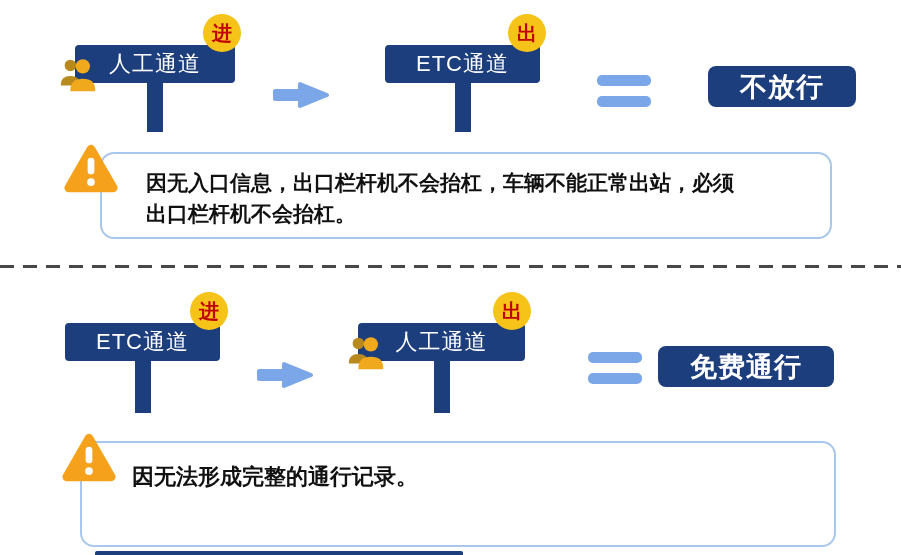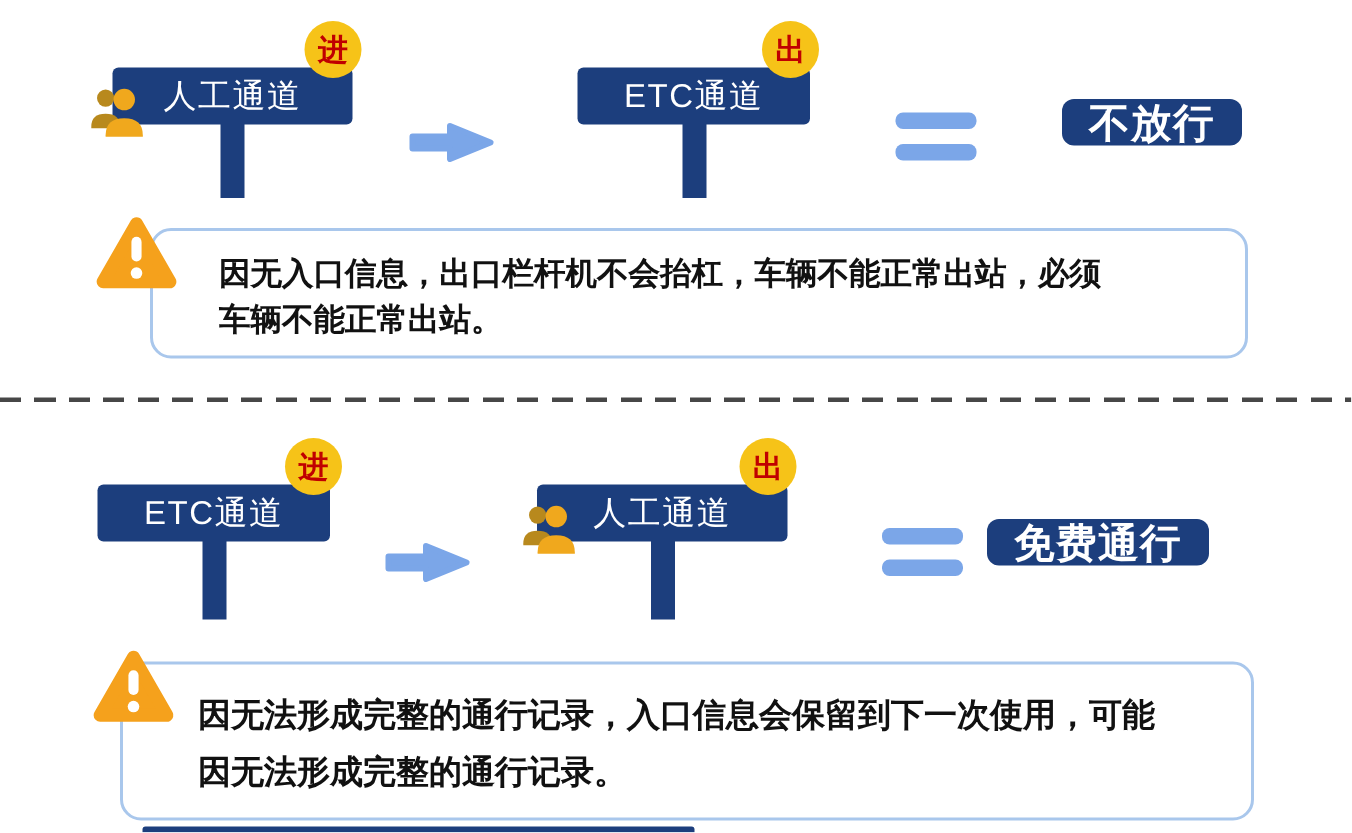--- a/index.html
+++ b/index.html
@@ -13,21 +13,21 @@
   .sign-post{position:absolute;top:68px;width:16px;background:#1c3e7d;}
   .badge{position:absolute;top:0;width:38px;height:38px;border-radius:50%;background:#f6c318;
     color:#c00000;font-size:20px;font-weight:bold;display:flex;align-items:center;justify-content:center;z-index:3;}
   .person{position:absolute;z-index:2;}
 
   .arrow{position:absolute;}
   .equals{position:absolute;width:54px;height:33px;}
   .equals .bar{position:absolute;left:0;width:54px;height:11px;border-radius:5px;background:#7ba6e8;}
   .equals .bar.b2{top:21px;}
 
-  .result-box{position:absolute;height:31px;padding:0 18px;background:#1c3e7d;border-radius:8px;
+  .result-box{position:absolute;height:41px;padding:0 32px;background:#1c3e7d;border-radius:8px;
     color:#fff;font-size:27px;font-weight:bold;display:flex;align-items:center;letter-spacing:1px;}
 
   .warning{position:absolute;z-index:2;}
   .note-box{position:absolute;background:#fff;border:2px solid #a9c7ec;border-radius:14px;
     color:#111;font-weight:bold;box-sizing:border-box;}
   .note-line{display:block;white-space:nowrap;}
   .note-a{width:732px;height:87px;padding:13px 0 16px 44px;font-size:21px;line-height:31px;}
   .note-b{width:756px;height:106px;padding:15px 0 0 50px;font-size:22px;line-height:38px;}
 
   .divider{position:absolute;left:0;top:265px;width:901px;height:3px;
@@ -80,21 +80,21 @@
 
     <span class="warning" style="left:62px;top:141px;">
       <svg width="58" height="55" viewBox="0 0 60 56">
         <path d="M30 8 L53 48 H7 Z" fill="#f5a11c" stroke="#f5a11c" stroke-width="9" stroke-linejoin="round"></path>
         <rect x="26.5" y="17" width="7" height="17" rx="3.5" fill="#fff"></rect>
         <circle cx="30" cy="42" r="4" fill="#fff"></circle>
       </svg>
     </span>
     <div class="note-box note-a" style="left:100px;top:152px;">
       <span class="note-line">因无入口信息，出口栏杆机不会抬杠，车辆不能正常出站，必须</span>
-      <span class="note-line">车辆不能正常出站。</span>
+      <span class="note-line">出口栏杆机不会抬杠。</span>
     </div>
   </div>
 
   <div class="divider"></div>
 
   <div>
 
     <div class="sign-group" style="left:65px;top:292px;width:155px;height:126px;">
       <div class="badge" style="right:-8px;">进</div>
       <div class="sign-board">
@@ -133,20 +133,19 @@
     <div class="result-box" style="left:658px;top:346px;">免费通行</div>
 
     <span class="warning" style="left:60px;top:430px;">
       <svg width="58" height="55" viewBox="0 0 60 56">
         <path d="M30 8 L53 48 H7 Z" fill="#f5a11c" stroke="#f5a11c" stroke-width="9" stroke-linejoin="round"></path>
         <rect x="26.5" y="17" width="7" height="17" rx="3.5" fill="#fff"></rect>
         <circle cx="30" cy="42" r="4" fill="#fff"></circle>
       </svg>
     </span>
     <div class="note-box note-b" style="left:80px;top:441px;">
-      <span class="note-line">因无法形成完整的通行记录，入口信息会保留到下一次使用，可能</span>
       <span class="note-line">因无法形成完整的通行记录。</span>
     </div>
   </div>
 
   <div class="cropped"></div>
 
 </div>
 
 </body></html>

